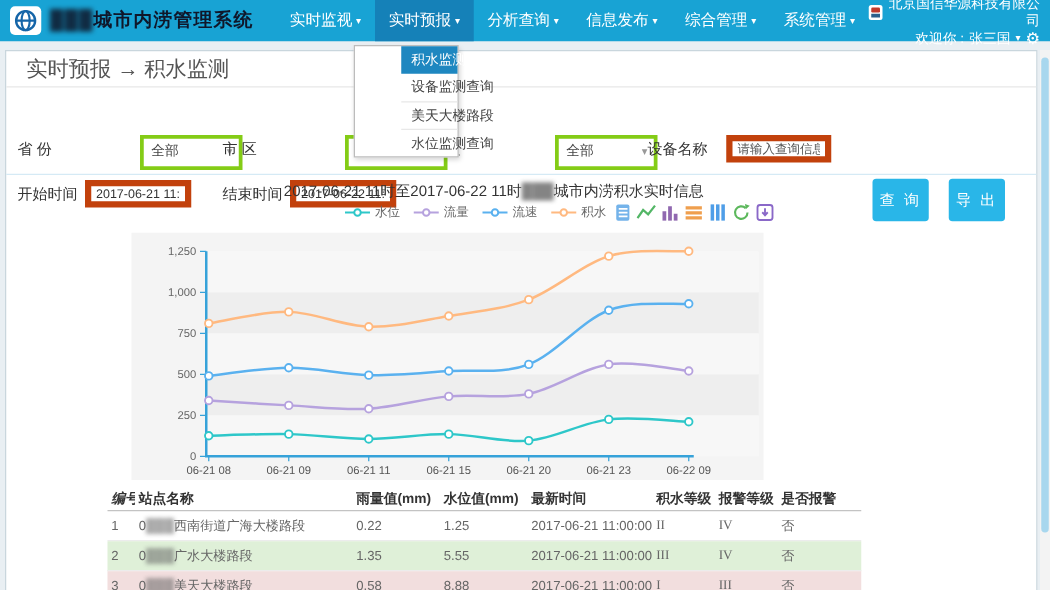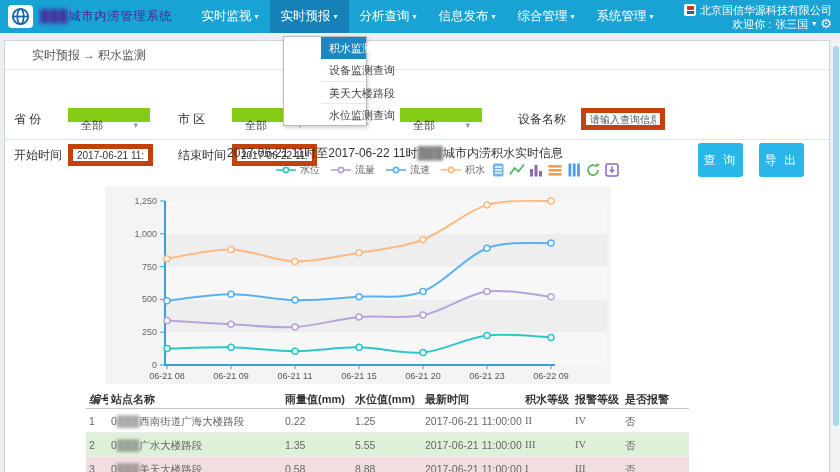--- a/index.html
+++ b/index.html
@@ -6,21 +6,21 @@
   html,body { width:840px; height:472px; overflow:hidden; }
   body {
     font-family:"Liberation Sans","DejaVu Sans",sans-serif;
     background:#e9eff3; position:relative; font-size:12px; color:#333;
   }
   
   .topbar { position:absolute; left:0; top:0; width:840px; height:33px;
     background:var(--topbar-bg,#18a3d4); display:flex; align-items:center; z-index:30; }
   .logo-box { width:25px; height:23px; background:#fff; border-radius:4px;
     margin-left:8px; display:flex; align-items:center; justify-content:center; flex:0 0 auto; }
-  .app-title { color:#4c1d95; font-size:12px; font-weight:normal; margin-left:7px; white-space:nowrap; letter-spacing:1px; }
+  .app-title { color:#0f172a; font-size:15px; font-weight:bold; margin-left:7px; white-space:nowrap; letter-spacing:1px; }
   .redact { filter:blur(2px); opacity:.85; }
   .redact-sm { filter:blur(1.6px); opacity:.55; }
   .nav { display:flex; height:33px; margin-left:18px; }
   .nav-item { color:#fff; font-size:12.5px; line-height:33px; padding:0 11px;
     white-space:nowrap; cursor:pointer; }
   .nav-item.active { background:var(--nav-active-bg,#1581b8); }
   .nav-caret { font-size:8px; margin-left:3px; vertical-align:1px; }
   .topbar-right { margin-left:auto; margin-right:8px; color:#fff; font-size:11px; text-align:right; line-height:14px; }
   .company-row, .welcome-row { display:flex; align-items:center; justify-content:flex-end; gap:4px; }
   .company-logo { width:12px; height:12px; background:#fff; border-radius:2px; position:relative; display:inline-block; }
@@ -32,27 +32,27 @@
   .dropdown { position:absolute; left:283px; top:36px; width:84px; background:#fff;
     border:1px solid #bcbcbc; box-shadow:1px 2px 4px rgba(0,0,0,.18); z-index:40; }
   .dropdown-item { height:22px; line-height:22px; font-size:11px; padding-left:8px;
     color:#444; cursor:pointer; white-space:nowrap;margin-left:37px; }
   .dropdown-item.active { background:var(--dropdown-active-bg,#1e87c0); color:#fff; }
   .dropdown-item + .dropdown-item { border-top:1px solid #e8e8e8; }
   .dropdown-item.active + .dropdown-item { border-top:none; }
   
   .card { position:absolute; left:4px; top:40px; width:826px; height:440px;
     background:#fff; border:1px solid #c9d6dd; z-index:10; }
-  .breadcrumb { height:29px; line-height:29px; padding-left:27px; font-size:12px;
-    color:#555; border-bottom:1px solid #e8e8e8;font-family:Liberation Serif, serif; }
+  .breadcrumb { height:29px; line-height:29px; padding-left:16px; font-size:17px;
+    color:#555; border-bottom:1px solid #e8e8e8; }
   
   .filter-section { position:relative; height:70px; border-bottom:1px solid #d5eaf5; }
   .flabel { position:absolute; font-size:12px; color:#333; line-height:22px; white-space:nowrap; }
-  .fselect { position:absolute; width:82px; height:14px; border:7px solid #84cc16; background:#fff;
-    font-size:11px; line-height:20px; padding-left:6px; color:#444; cursor:pointer; }
+  .fselect { position:absolute; width:82px; height:28px; border:3px solid #84cc16; background:#fff;
+    font-size:11px; line-height:20px; padding-left:6px; color:#444; cursor:pointer;margin-left:44px; }
   .fselect .sel-caret { position:absolute; right:5px; top:0; color:#999; font-size:9px; }
   .ftext { position:absolute; height:22px; border:5px solid #c2410c; background:#fff;
     font-size:10px; padding:0 4px; color:#333; font-family:"Liberation Sans","DejaVu Sans",sans-serif; }
   .ftext::placeholder { color:#555; opacity:1; }
   .btn { position:absolute; width:45px; height:34px; background:var(--button-bg,#29b6e8);
     color:#fff; border:none; border-radius:3px; font-size:12px; cursor:pointer;
     font-family:inherit; letter-spacing:2px; }
   
   .chart-section { position:relative; height:248px; }
   .chart-title { position:absolute; left:100px; top:5px; width:580px; text-align:center;

